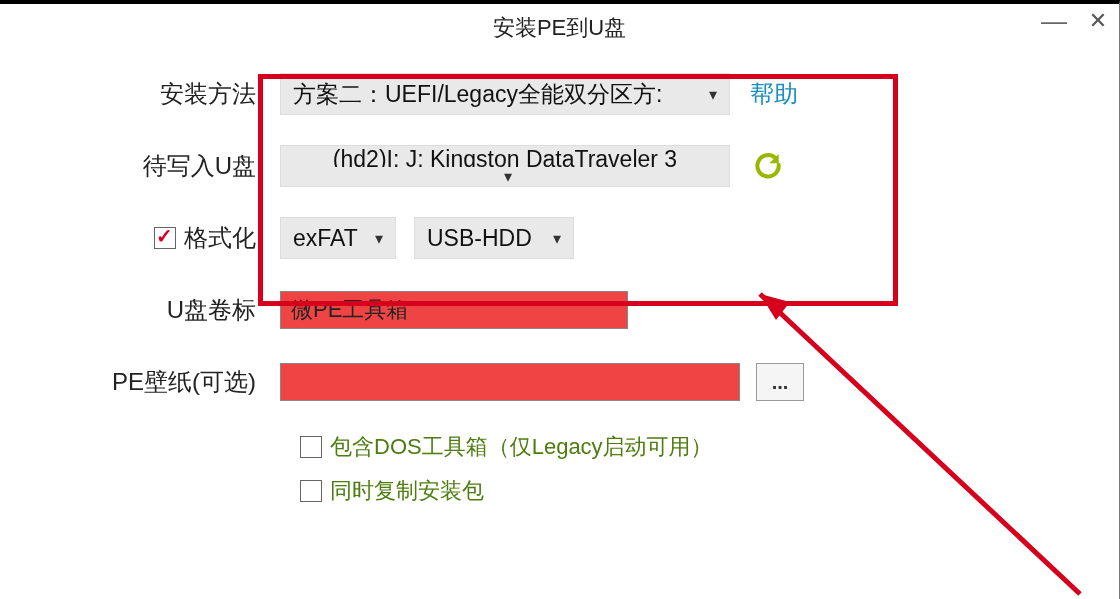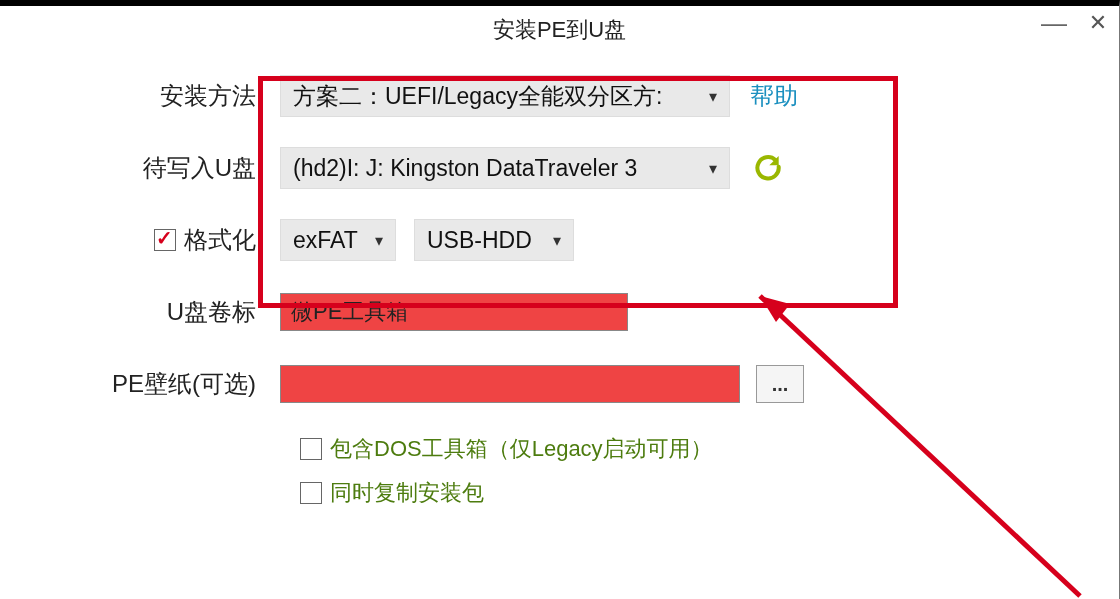--- a/index.html
+++ b/index.html
@@ -9,21 +9,21 @@
     font-family: "Microsoft YaHei", "PingFang SC", sans-serif;
     background: #fff;
     width: 1120px;
     height: 599px;
     position: relative;
     overflow: hidden;
   }
   .window {
     width: 1120px;
     height: 599px;
-    border-top: 6px solid #000000;
+    border-top: 4px solid #000000;
     border-right: 1px solid #777;
     position: relative;
     background: #fff;
   }
   .titlebar {
     height: 48px;
     display: flex;
     align-items: center;
     justify-content: center;
     position: relative;
@@ -113,21 +113,21 @@
     overflow: hidden;
     text-overflow: clip;
   }
   .dd-arrow {
     font-size: 16px;
     color: #333;
     margin-left: 6px;
     flex-shrink: 0;
   }
   .dd-method { width: 450px; }
-  .dd-usb { width: 450px; }
+  .dd-usb { width: 450px; flex-direction: column; }
   .dd-fs { width: 116px; margin-right: 18px; }
   .dd-mode { width: 160px; }
   .help-link {
     margin-left: 20px;
     color: #1a8fbf;
     font-size: 24px;
     cursor: pointer;
   }
   .refresh-btn {
     margin-left: 20px;

